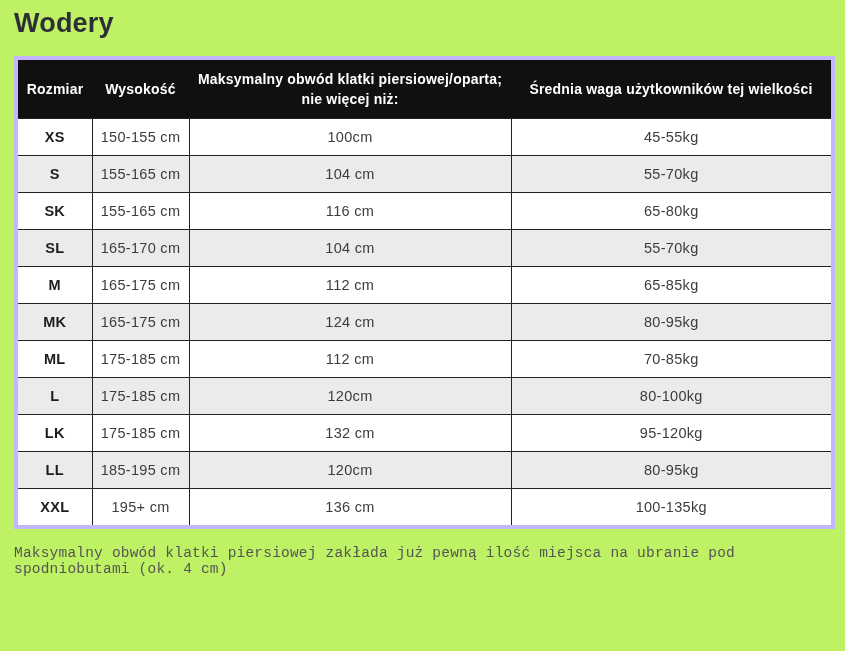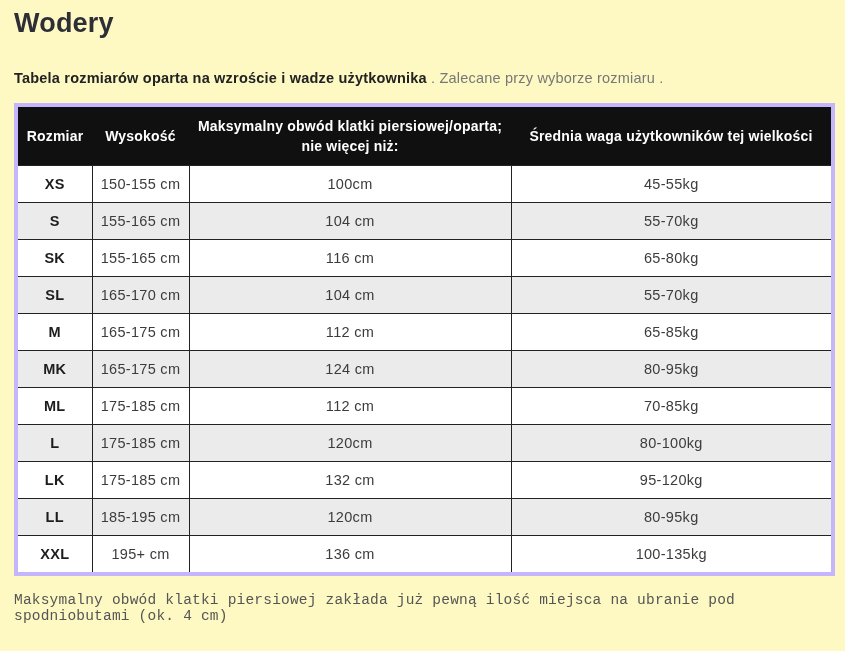--- a/index.html
+++ b/index.html
@@ -6,21 +6,21 @@
     margin: 0;
     padding: 0;
     background: #ffffff;
     font-family: "Liberation Sans", sans-serif;
   }
   .page {
     width: 845px;
     height: 651px;
     box-sizing: border-box;
     padding: 6px 14px 0 14px;
-    background: #fef9c3;
+    background: #bef264;
     overflow: hidden;
   }
   .page-title {
     margin: 0;
     padding-top: 2px;
     font-size: 27px;
     font-weight: 700;
     color: #2e2e36;
     letter-spacing: 0.2px;
   }
@@ -85,21 +85,20 @@
     font-family: Liberation Mono, monospace;
   }
 </style>
 </head>
 <body>
 
 <div class="page">
 
   <h1 class="page-title">Wodery</h1>
 
-  <p class="subtitle"><span class="bold-part">Tabela rozmiarów oparta na wzroście i wadze użytkownika</span><span> . Zalecane przy wyborze rozmiaru .</span></p>
 
   <table class="size-table">
     <colgroup>
       <col style="width:76px">
       <col style="width:97px">
       <col style="width:322px">
       <col style="width:322px">
     </colgroup>
     <thead>
       <tr>

